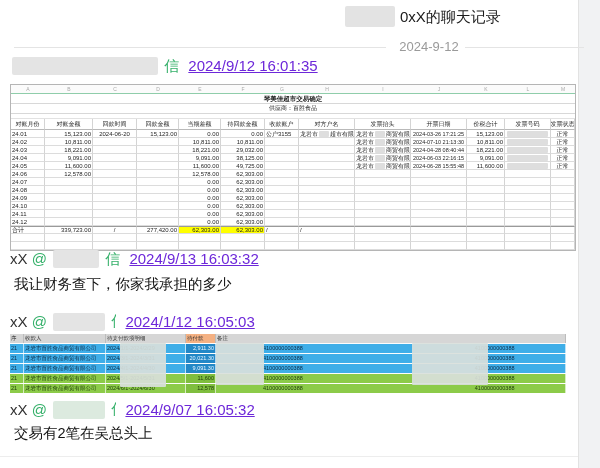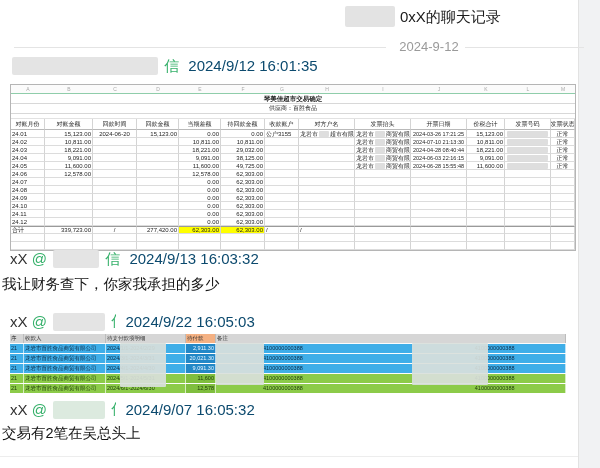--- a/index.html
+++ b/index.html
@@ -16,25 +16,25 @@
   .blur-box{display:inline-block;background:#e4e4e4;border-radius:2px;vertical-align:middle;}
   
   .chat-title{top:8px;left:400px;font-size:15px;color:#1b1b1b;white-space:nowrap;}
   .title-blur{top:6px;left:345px;width:50px;height:21px;background:#e3e3e3;}
   
   .date-line{top:47px;height:1px;background:#e4e4e4;}
   .date-text{top:39px;left:393px;width:72px;text-align:center;font-size:13px;color:#9a9a9a;background:#fff;}
   
   .msg-head{left:10px;font-size:15px;color:#333;white-space:nowrap;}
   .msg-head .green{color:#35b06a;}
-  .msg-head .time{color:#0c4a6e;margin-left:5px;}
+  .msg-head .time{color:#6d28d9;margin-left:5px;text-decoration:underline;}
   .msg-head .nm-blur{display:inline-block;height:18px;background:#e4e4e4;border-radius:2px;vertical-align:-4px;margin:0 2px;}
   .msg-head .nm-blur.greenish{background:#dceadf;}
   .msg-head .clip{display:inline-block;width:5px;overflow:hidden;vertical-align:-4px;color:#35b06a;}
-  .msg-body{left:2px;font-size:14.5px;color:#141414;white-space:nowrap;}
+  .msg-body{left:14px;font-size:14.5px;color:#141414;white-space:nowrap;}
   .bottom-line{top:456px;left:0;width:578px;height:1px;background:#ededed;}
 
   
   .t1{left:10px;top:84px;width:564px;background:#fff;border:1px solid #b5b5b5;font-size:6px;color:#1e1e1e;}
   .t1 .letters{display:flex;height:8px;border-bottom:1px solid #8fcdaa;background:#fbfbfb;}
   .t1 .letters span{display:block;text-align:center;font-size:5px;color:#a9a9a9;line-height:8px;}
   .t1 .band{height:9px;line-height:9px;text-align:center;border-bottom:1px solid #d8d8d8;}
   .t1 .band.title{font-weight:bold;font-size:6.5px;}
   .t1 .spacer{height:4px;border-bottom:1px solid #e2e2e2;}
   .t1row{display:flex;height:8px;line-height:8px;}
@@ -387,21 +387,21 @@
   <span class="green">信</span>
   <span class="time">2024/9/13 16:03:32</span>
 </div>
 <div class="abs msg-body" style="top:275px;">我让财务查下，你家我承担的多少</div>
 
 <div class="abs msg-head" style="top:312px;">
   <span>xX</span>
   <span class="green">@</span>
   <span class="nm-blur" style="width:52px;"></span>
   <span class="clip">信</span>
-  <span class="time">2024/9/22 16:05:03</span>
+  <span class="time">2024/1/12 16:05:03</span>
 </div>
 
 <div class="abs t2" id="t2">
   <div class="hd" id="t2head">
       <div class="cell" style="width: 14px;">序</div>
       <div class="cell" style="width: 82px;">收款人</div>
       <div class="cell" style="width: 80px;">待支付款项明细</div>
       <div class="cell orange" style="width: 30px;">待付款</div>
       <div class="cell" style="width: 350px;">备注</div>
     </div>

